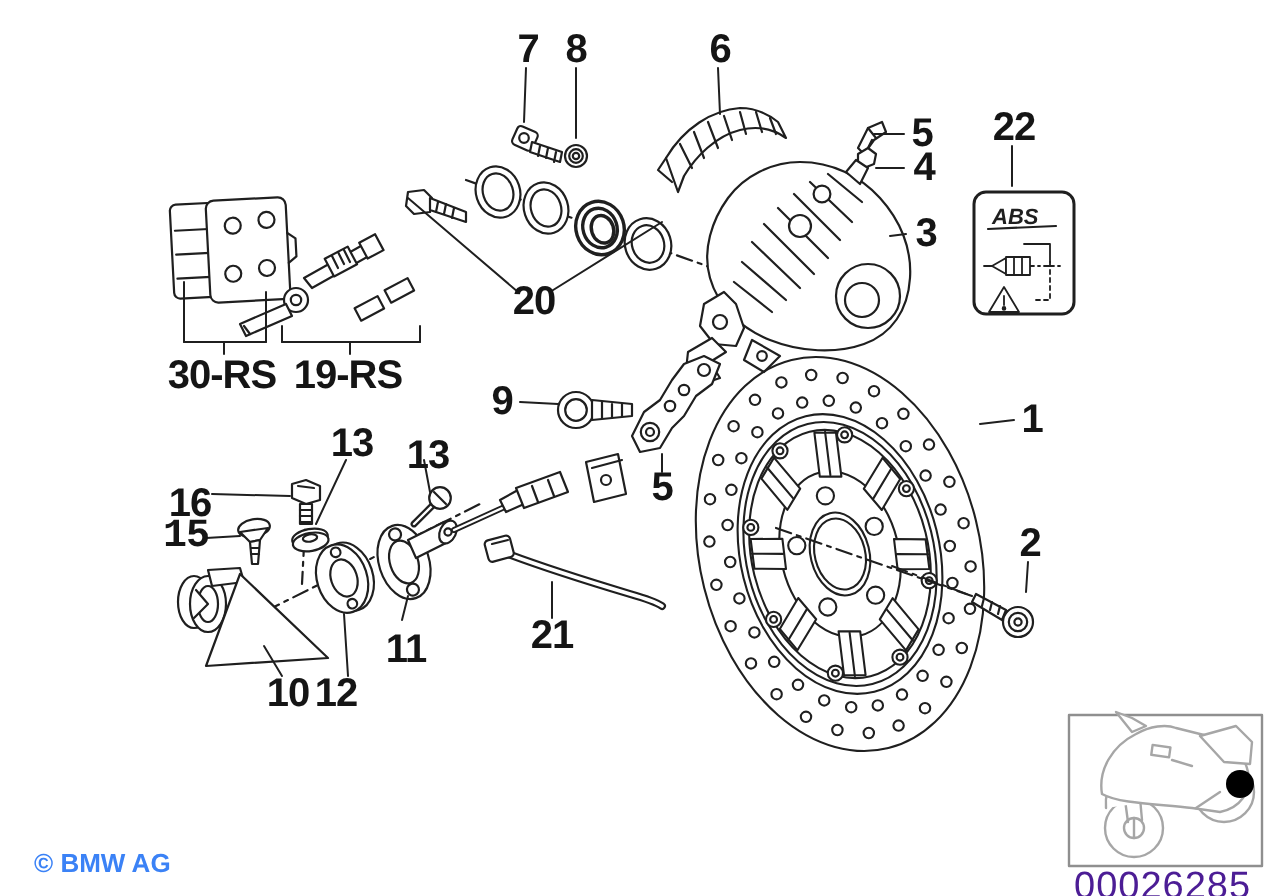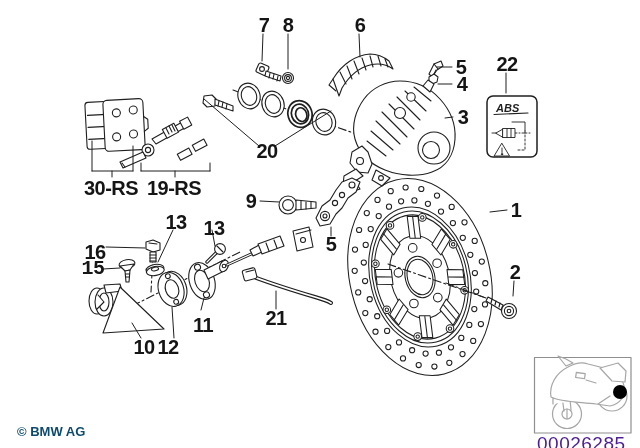--- a/index.html
+++ b/index.html
@@ -3,21 +3,21 @@
 <meta charset="utf-8">
 <style>
   html,body{margin:0;padding:0}
   #canvas{position:relative;width:640px;height:448px;background:#ffffff;
           font-family:"Liberation Sans",sans-serif;overflow:hidden}
   #scene{position:absolute;left:0;top:0}
   .callout{position:absolute;transform:translate(-50%,-50%);font-weight:bold;
            font-size:20px;line-height:1;color:#151515;letter-spacing:-0.5px;
            white-space:nowrap;cursor:pointer;user-select:none}
   .copyright{position:absolute;left:17px;top:424px;font-size:13px;
-             font-weight:bold;color:#0c4a6e}
+             font-weight:bold;color:#3b82f6}
   .imgnum{position:absolute;left:537px;top:433px;font-size:19px;
           color:#4c1d95;letter-spacing:0.5px}
 </style>
 </head>
 <body>
 
 <div id="canvas">
 
 <svg id="scene" width="640" height="448" viewBox="0 0 640 448">
 <g stroke="#1f1f1f" stroke-width="1.1" fill="none" stroke-linecap="round" stroke-linejoin="round">

